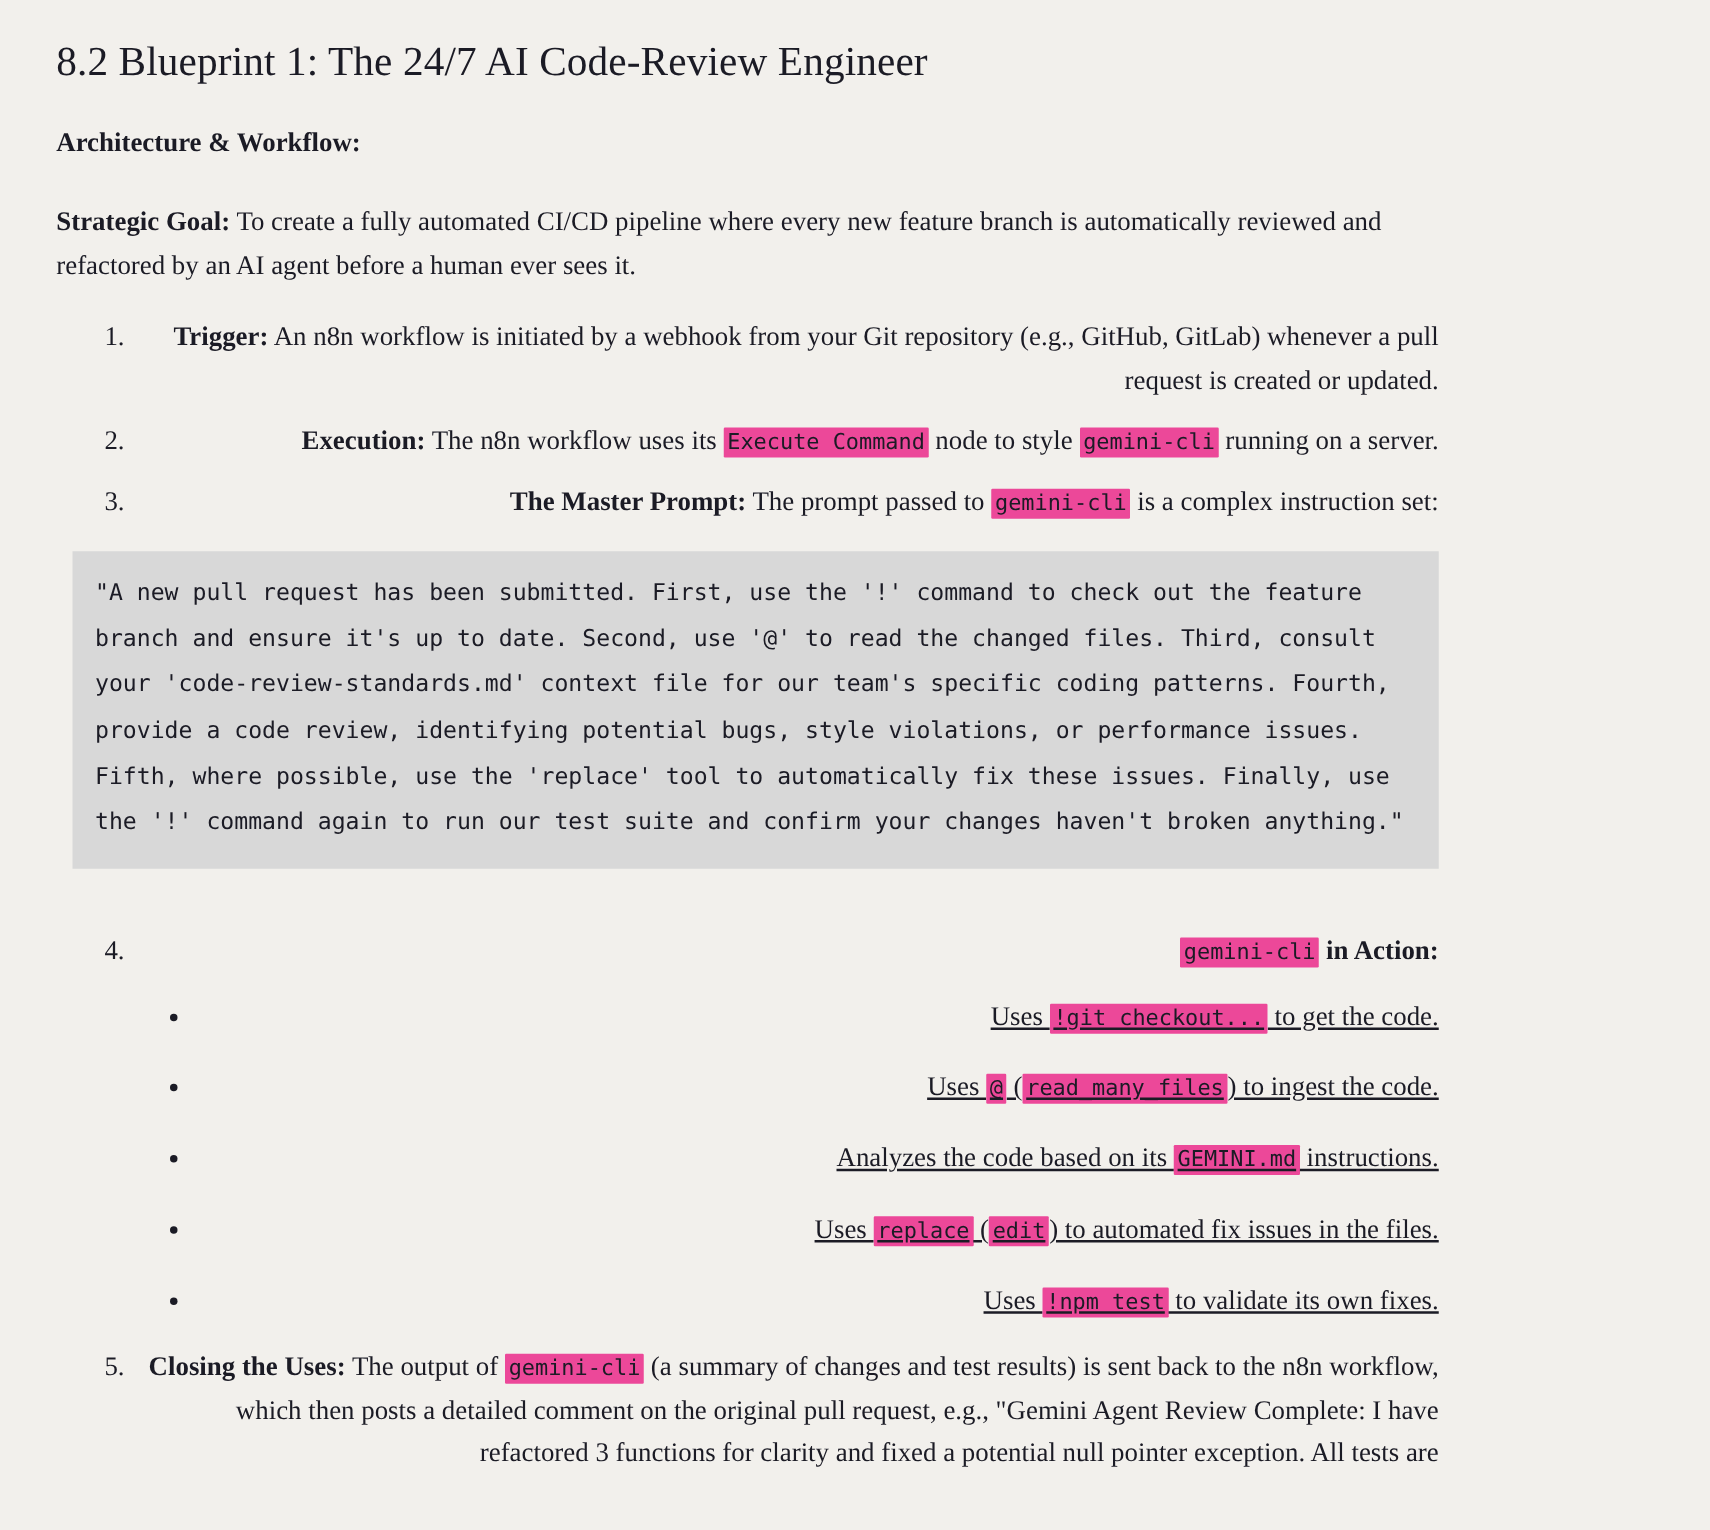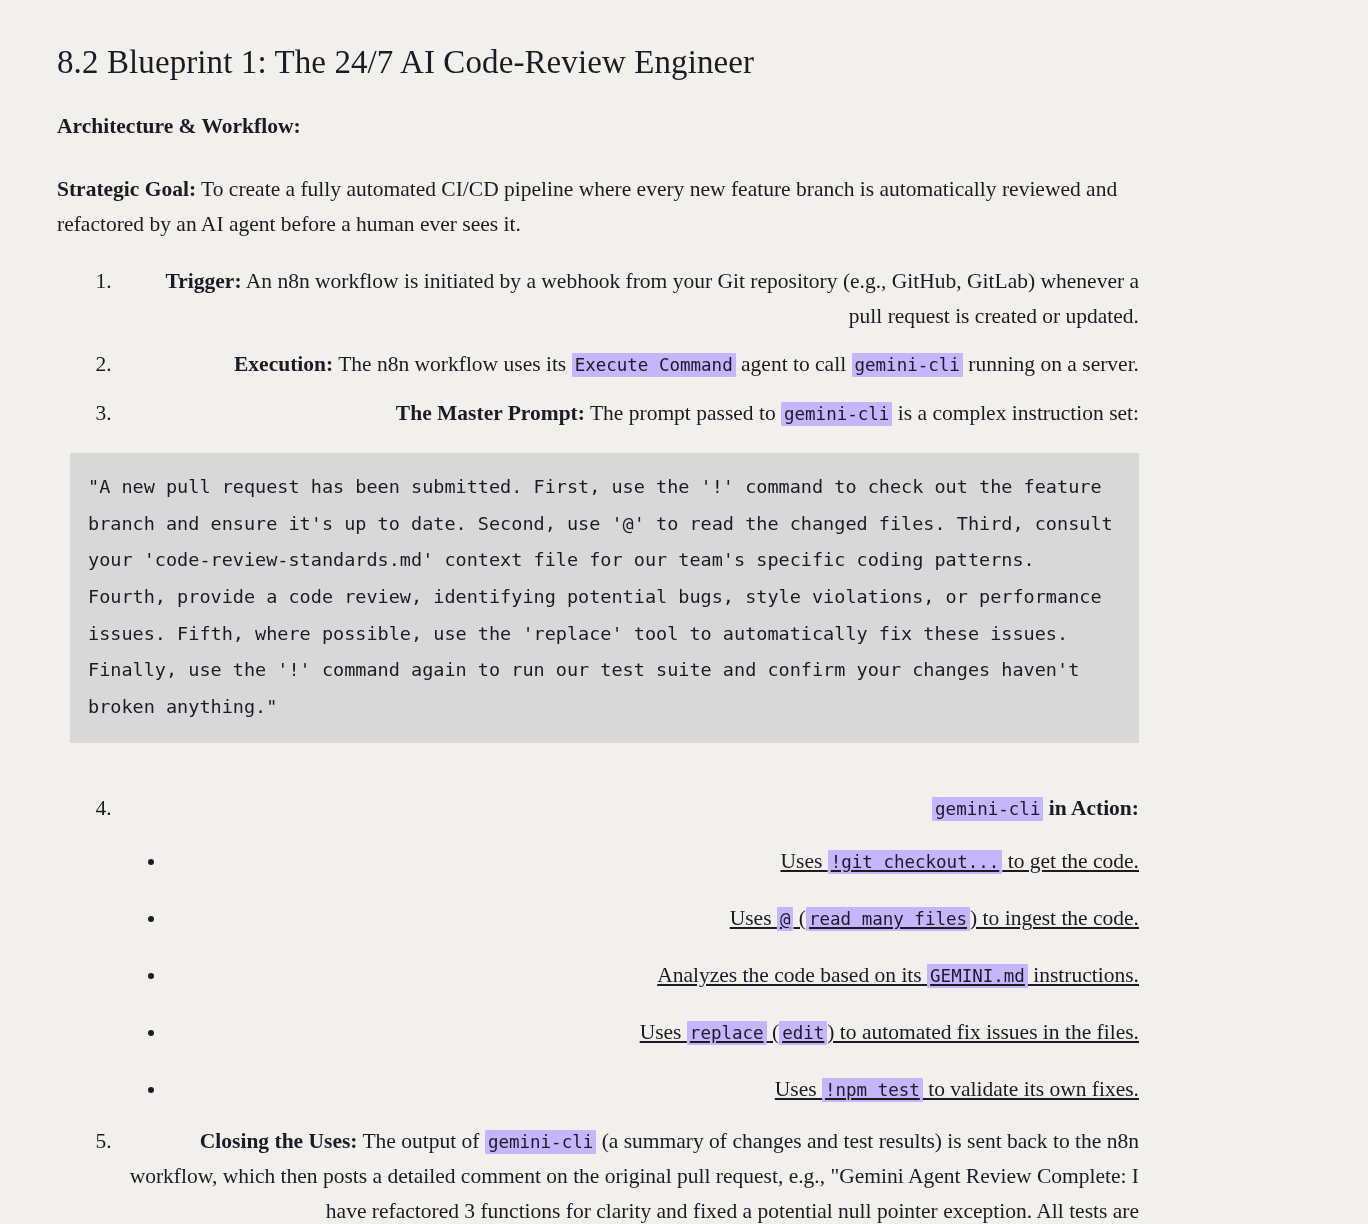--- a/index.html
+++ b/index.html
@@ -14,21 +14,21 @@
     background: #f2f0ec;
     color: #1b1b25;
     font-family: "Liberation Serif", "DejaVu Serif", serif;
     -webkit-font-smoothing: antialiased;
   }
 
   .page {
     position: relative;
     width: 1196px;
     height: 1224px;
-    padding: 12px;
+    padding: 0;
     box-sizing: border-box;
   }
 
   .inner {
     padding: 30px 45px 0 45px;
   }
 
   h1.section-title {
     font-size: 33px;
     font-weight: 400;
@@ -48,21 +48,21 @@
   p.para.heading-para {
     margin-bottom: 28px;
   }
 
   .b {
     font-weight: 700;
   }
 
   code, .code {
     font-family: "DejaVu Sans Mono", "Liberation Mono", monospace;
-    background: #c4b5fd;
+    background: #ec4899;
     font-size: 17.5px;
     padding: 2px 3px;
     border-radius: 1px;
     white-space: pre;
   }
 
   ol.steps {
     list-style: decimal;
     margin: 0;
     padding-left: 60px;
@@ -126,21 +126,21 @@
     <h1 class="section-title">8.2 Blueprint 1: The 24/7 AI Code-Review Engineer</h1>
 
     <p class="para heading-para"><span class="b">Architecture &amp; Workflow:</span></p>
 
     <p class="para"><span class="b">Strategic Goal:</span><span> To create a fully automated CI/CD pipeline where every new feature branch is automatically reviewed and refactored by an AI agent before a human ever sees it.</span></p>
 
     <ol class="steps">
 
       <li><span class="b">Trigger:</span><span> An n8n workflow is initiated by a webhook from your Git repository (e.g., GitHub, GitLab) whenever a pull request is created or updated.</span></li>
 
-      <li><span class="b">Execution:</span><span> The n8n workflow uses its </span><code>Execute Command</code><span> agent to call </span><code>gemini-cli</code><span> running on a server.</span></li>
+      <li><span class="b">Execution:</span><span> The n8n workflow uses its </span><code>Execute Command</code><span> node to style </span><code>gemini-cli</code><span> running on a server.</span></li>
 
       <li class="no-gap"><span class="b">The Master Prompt:</span><span> The prompt passed to </span><code>gemini-cli</code><span> is a complex instruction set:</span></li>
     </ol>
 
     <pre class="codeblock">"A new pull request has been submitted. First, use the '!' command to check out the feature branch and ensure it's up to date. Second, use '@' to read the changed files. Third, consult your 'code-review-standards.md' context file for our team's specific coding patterns. Fourth, provide a code review, identifying potential bugs, style violations, or performance issues. Fifth, where possible, use the 'replace' tool to automatically fix these issues. Finally, use the '!' command again to run our test suite and confirm your changes haven't broken anything."</pre>
 
     <ol class="steps" start="4">
 
       <li class="step4-wrap"><code>gemini-cli</code><span class="b"> in Action:</span>
 

